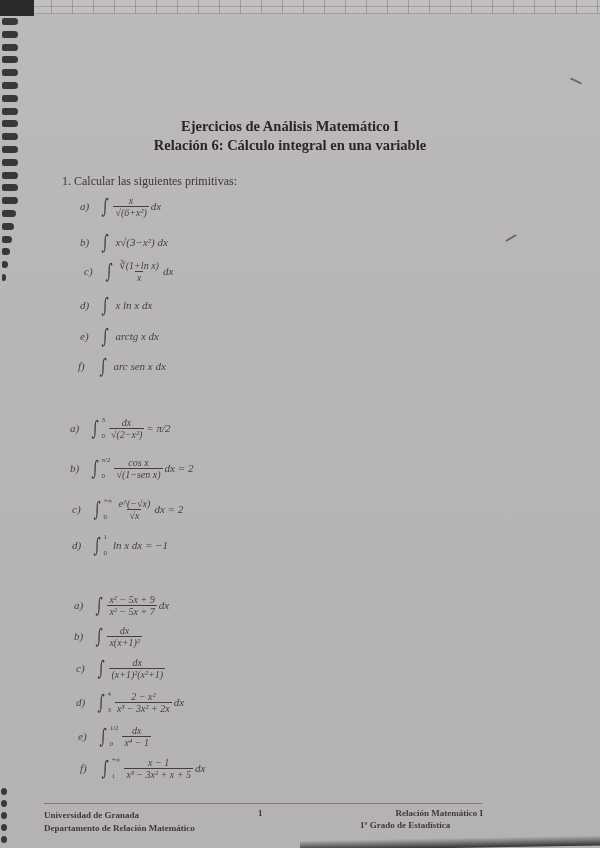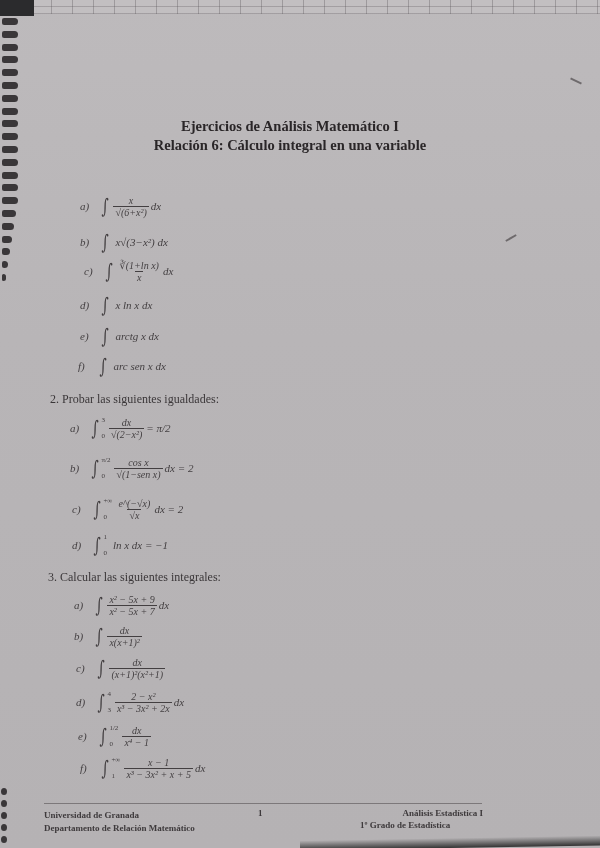--- a/index.html
+++ b/index.html
@@ -85,20 +85,21 @@
       <div class="dot" style="top: 806px;"></div>
       <div class="dot" style="top: 818px;"></div>
     </div>
 
   <div class="mark" style="left:570px;top:80px;"></div>
   <div class="mark" style="left:505px;top:237px;transform:rotate(-30deg);"></div>
 
   <div class="title-block title1">Ejercicios de Análisis Matemático I</div>
   <div class="title-block title2">Relación 6: Cálculo integral en una variable</div>
 
+  <div class="section" style="left:62px;top:174px;">1.  Calcular las siguientes primitivas:</div>
 
   <div class="item" style="left:80px;top:194px;">
     <span class="lbl">a)</span>
     <span class="int">∫</span>
     <span class="frac">
       <span class="num">x</span>
       <span class="den">√(6+x²)</span>
     </span>
     <span class="expr">dx</span>
   </div>
@@ -130,21 +131,20 @@
     <span class="int">∫</span>
     <span class="expr">arctg x dx</span>
   </div>
 
   <div class="item" style="left:78px;top:354px;">
     <span class="lbl">f)</span>
     <span class="int">∫</span>
     <span class="expr">arc sen x dx</span>
   </div>
 
-  <div class="section" style="left:50px;top:392px;">2.  Probar las siguientes igualdades:</div>
 
   <div class="item" style="left:70px;top:416px;">
     <span class="lbl">a)</span>
     <span class="int">∫</span>
     <span class="lim">
         <span>3</span>
         <span>0</span>
       </span>
     <span class="frac">
       <span class="num">dx</span>
@@ -184,21 +184,20 @@
   <div class="item" style="left:72px;top:533px;">
     <span class="lbl">d)</span>
     <span class="int">∫</span>
     <span class="lim">
         <span>1</span>
         <span>0</span>
       </span>
     <span class="expr">ln x dx = −1</span>
   </div>
 
-  <div class="section" style="left:48px;top:570px;">3.  Calcular las siguientes integrales:</div>
 
   <div class="item" style="left:74px;top:593px;">
     <span class="lbl">a)</span>
     <span class="int">∫</span>
     <span class="frac">
       <span class="num">x² − 5x + 9</span>
       <span class="den">x² − 5x + 7</span>
     </span>
     <span class="expr">dx</span>
   </div>
@@ -259,16 +258,16 @@
       <span class="num">x − 1</span>
       <span class="den">x³ − 3x² + x + 5</span>
     </span>
     <span class="expr">dx</span>
   </div>
 
   <div class="footer-line"></div>
   <div class="footer" style="left:44px;top:810px;">Universidad de Granada</div>
   <div class="footer" style="left:44px;top:823px;">Departamento de Relación Matemático</div>
   <div class="footer" style="left:258px;top:808px;">1</div>
-  <div class="footer" style="left:383px;top:808px;width:100px;text-align:right;">Análisis Estadística I</div>
+  <div class="footer" style="left:383px;top:808px;width:100px;text-align:right;">Relación Matemático I</div>
   <div class="footer" style="left:360px;top:820px;width:122px;text-align:left;">1º Grado de Estadística</div>
   <div class="bottom-shadow"></div>
 </div>
 
 </body></html>

